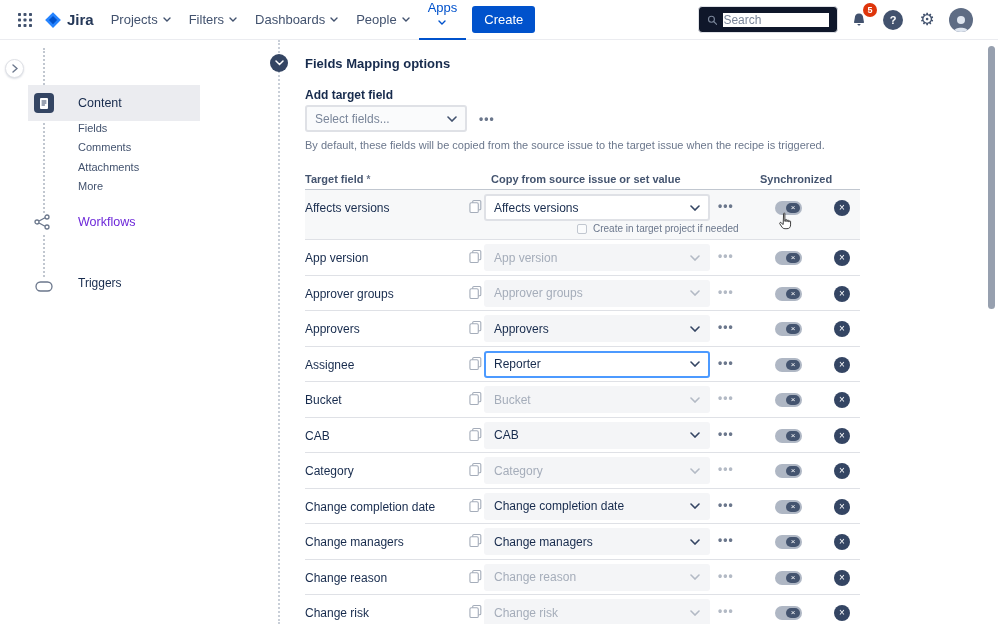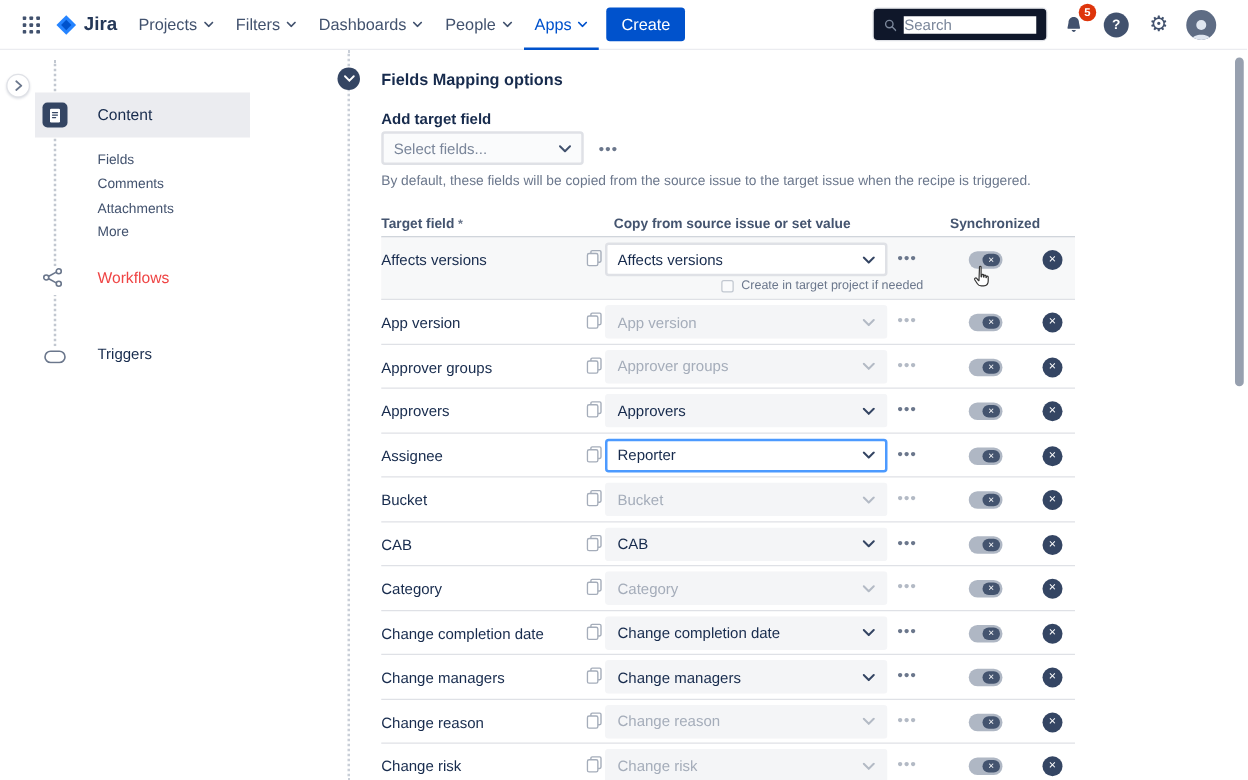--- a/index.html
+++ b/index.html
@@ -11,21 +11,21 @@
 
   
   .topbar { position:absolute; top:0; left:0; right:0; height:40px; background:#fff;
             border-bottom:1px solid #EBECF0; display:flex; align-items:center; padding:0 10px; z-index:20; }
   .appswitcher { width:30px; height:32px; display:flex; align-items:center; justify-content:center; border-radius:3px; }
   .brand { display:flex; align-items:center; gap:5px; padding:0 8px 0 4px; }
   .brand-text { font-size:15px; font-weight:600; color:#253858; }
   .nav-item { display:flex; align-items:center; gap:5px; height:40px; padding:0 9px;
               font-size:13px; color:#42526E; white-space:nowrap; }
   .nav-item svg { stroke:#42526E; }
-  .nav-item.active { color:var(--brand-blue,#0052CC); box-shadow:inset 0 -2px 0 var(--brand-blue,#0052CC); }
+  .nav-item.active { color:var(--brand-blue,#0052CC); box-shadow:inset 0 -2px 0 var(--brand-blue,#0052CC);flex-direction:column; }
   .nav-item.active svg { stroke:var(--brand-blue,#0052CC); }
   .create-btn { background:var(--brand-blue,#0052CC); color:#fff; font-size:13px; font-weight:500;
                 padding:6px 12px; border-radius:3px; margin-left:6px; }
   .top-right { margin-left:auto; display:flex; align-items:center; gap:8px; padding-right:14px; }
   .searchbox { display:flex; align-items:center; gap:6px; width:140px; height:27px;
                border:1px solid #DFE1E6; border-radius:4px; padding:0 8px; background:#0f172a; }
   .searchbox input { border:0; outline:0; width:100%; font-size:12px; color:#172B4D; font-family:inherit; }
   .searchbox input::placeholder { color:#7A869A; }
   .icon-btn { position:relative; width:26px; height:26px; display:flex; align-items:center; justify-content:center;
               color:#42526E; border-radius:50%; }
@@ -37,29 +37,29 @@
   .gear { font-size:17px; line-height:1; color:#42526E; }
   .avatar { width:24px; height:24px; border-radius:50%; background:#5E6C84; overflow:hidden;
             display:flex; align-items:flex-end; justify-content:center; }
 
   
   .sidebar { position:absolute; top:40px; left:0; width:278px; bottom:0; background:#fff; }
   .collapse-btn { position:absolute; left:5px; top:19px; width:19px; height:19px; border-radius:50%;
                   background:#fff; border:1px solid #DFE1E6; box-shadow:0 1px 2px rgba(9,30,66,.15);
                   display:flex; align-items:center; justify-content:center; color:#6B778C; z-index:3; }
   .tree-line { position:absolute; left:43px; top:8px; height:232px; border-left:2px dotted #C1C7D0; }
-  .content-item { position:absolute; left:28px; top:34px; width:172px; height:36px; background:#EBECF0;
+  .content-item { position:absolute; left:28px; top:45px; width:172px; height:36px; background:#EBECF0;
                   display:flex; align-items:center; z-index:2; }
   .content-icon { position:absolute; left:6px; width:20px; height:20px; border-radius:4px;
                   background:var(--dark-circle,#344563); display:flex; align-items:center; justify-content:center; }
   .content-label { margin-left:50px; font-size:12.5px; color:#172B4D; }
   .sub-list { position:absolute; left:78px; top:78px; z-index:2; }
   .sub-item { height:19.5px; display:flex; align-items:center; font-size:11px; color:#42526E; cursor:pointer; }
   .wf-icon { position:absolute; left:34px; top:173px; background:#fff; padding:1px 0; z-index:2; }
-  .wf-label { position:absolute; left:78px; top:175px; font-size:12.5px; color:#ef4444; z-index:2; }
+  .wf-label { position:absolute; left:78px; top:175px; font-size:12.5px; color:#6d28d9; z-index:2; }
   .tr-icon { position:absolute; left:35px; top:237px; background:#fff; padding:1px 0; z-index:2; }
   .tr-label { position:absolute; left:78px; top:236px; font-size:12px; color:#172B4D; z-index:2; }
 
   .vert-sep { position:absolute; left:278px; top:40px; bottom:0; border-left:2px dotted #C9CFD8; }
 
   
   .collapse-circle { position:absolute; left:270px; top:54px; width:18px; height:18px; border-radius:50%;
                      background:var(--dark-circle,#344563); display:flex; align-items:center; justify-content:center; z-index:5; }
   .section-title { position:absolute; left:305px; top:56px; font-size:13px; font-weight:600; color:#172B4D; }
   .add-label { position:absolute; left:305px; top:88px; font-size:12px; font-weight:600; color:#172B4D; }

